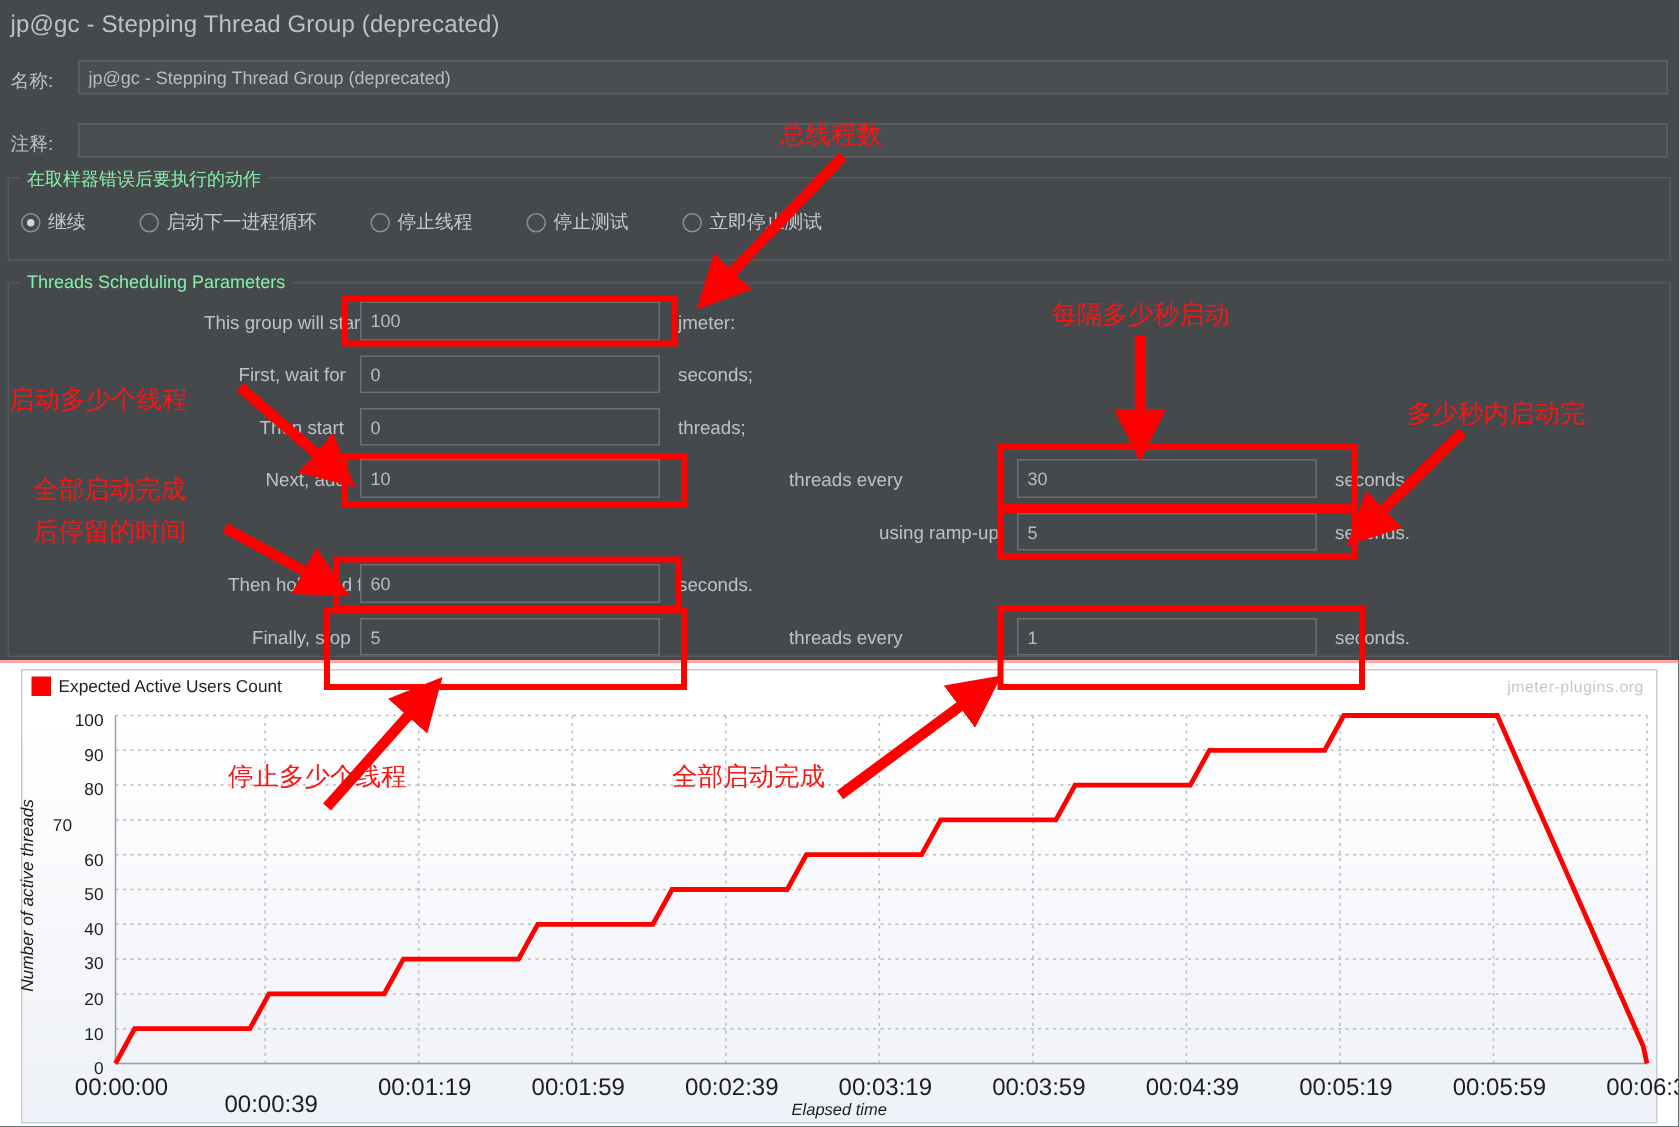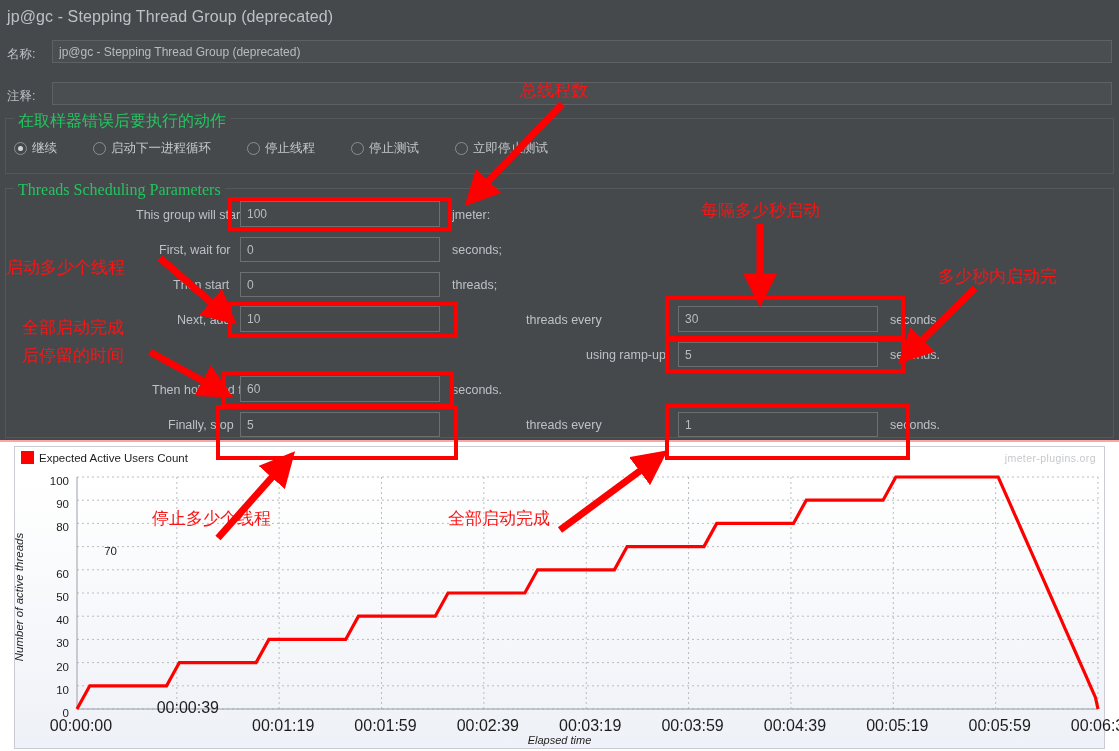--- a/index.html
+++ b/index.html
@@ -54,24 +54,23 @@
   .groupbox {
     position: absolute;
     border: 1px solid #54585b;
     box-sizing: border-box;
   }
   .groupbox > .gb-title {
     position: absolute;
     top: -8px; left: 8px;
     background: #45494c;
     padding: 0 4px;
-    font-size: 16px;
-    color: #22c55e;
-    white-space: nowrap;
-    font-family: Liberation Serif, serif;
+    font-size: 12px;
+    color: #86efac;
+    white-space: nowrap;
   }
 
   
   .radio-row { position: absolute; left: 14px; top: 140px; display: flex; align-items: center; gap: 22px; }
   .radio-item { display: flex; align-items: center; margin-right: 14px; }
   .radio-dot {
     width: 13px; height: 13px; border-radius: 50%;
     border: 1px solid #8b8f92;
     background: #45494c;
     box-sizing: border-box;
@@ -248,28 +247,28 @@
     <div class="xlabel">Elapsed time</div>
 
     <div id="ytick-holder">
         <div class="ytick" style="top: 266px; right: 1035px;">0</div>
         <div class="ytick" style="top: 242.8px; right: 1035px;">10</div>
         <div class="ytick" style="top: 219.6px; right: 1035px;">20</div>
         <div class="ytick" style="top: 196.4px; right: 1035px;">30</div>
         <div class="ytick" style="top: 173.2px; right: 1035px;">40</div>
         <div class="ytick" style="top: 150px; right: 1035px;">50</div>
         <div class="ytick" style="top: 126.8px; right: 1035px;">60</div>
-        <div class="ytick" style="top: 103.6px; right: 987px; margin-left: 20px;">70</div>
+        <div class="ytick" style="top: 103.6px; right: 1056px; margin-left: 20px;">70</div>
         <div class="ytick" style="top: 80.4px; right: 1035px;">80</div>
         <div class="ytick" style="top: 57.2px; right: 1035px;">90</div>
         <div class="ytick" style="top: 34px; right: 1035px;">100</div>
       </div>
     <div id="xtick-holder">
         <div class="xtick" style="left: 66px; top: 270px;">00:00:00</div>
-        <div class="xtick" style="left: 165.797px; top: 252px; margin-left: 7px;">00:00:39</div>
+        <div class="xtick" style="left: 165.797px; top: 281px;">00:00:39</div>
         <div class="xtick" style="left: 268.153px; top: 270px;">00:01:19</div>
         <div class="xtick" style="left: 370.509px; top: 270px;">00:01:59</div>
         <div class="xtick" style="left: 472.865px; top: 270px;">00:02:39</div>
         <div class="xtick" style="left: 575.221px; top: 270px;">00:03:19</div>
         <div class="xtick" style="left: 677.576px; top: 270px;">00:03:59</div>
         <div class="xtick" style="left: 779.932px; top: 270px;">00:04:39</div>
         <div class="xtick" style="left: 882.288px; top: 270px;">00:05:19</div>
         <div class="xtick" style="left: 984.644px; top: 270px;">00:05:59</div>
         <div class="xtick" style="left: 1087px; top: 270px;">00:06:39</div>
       </div>

